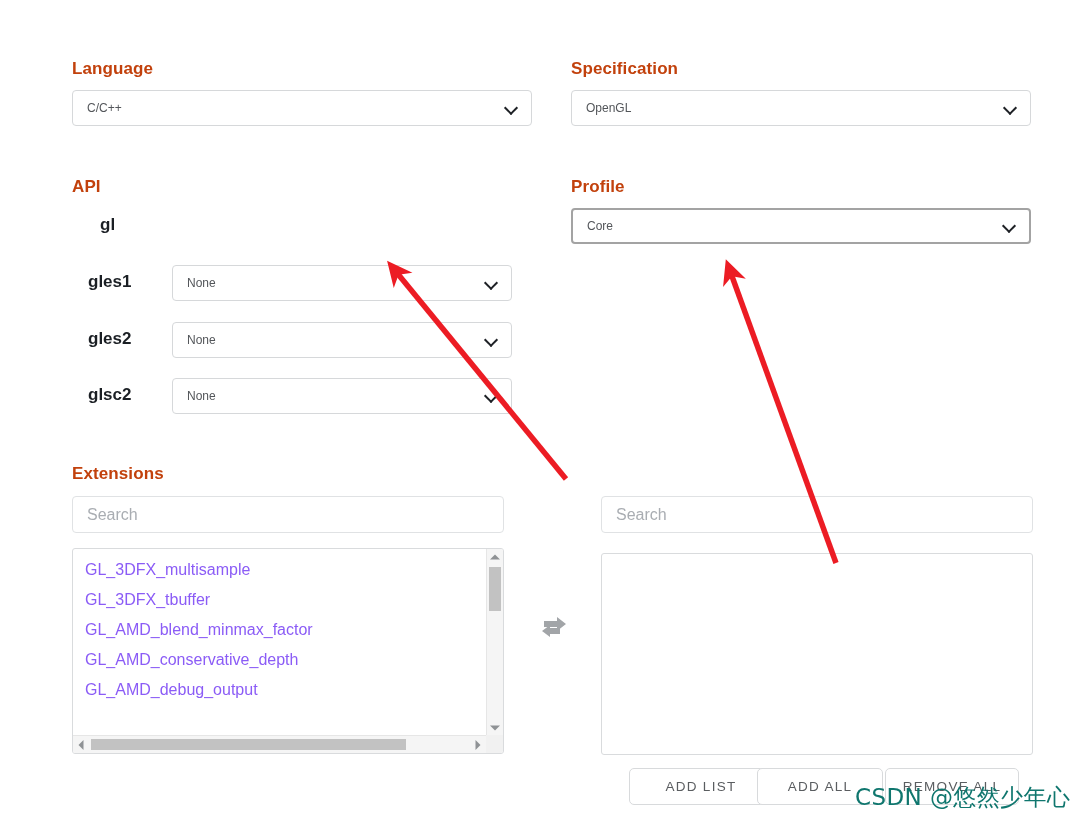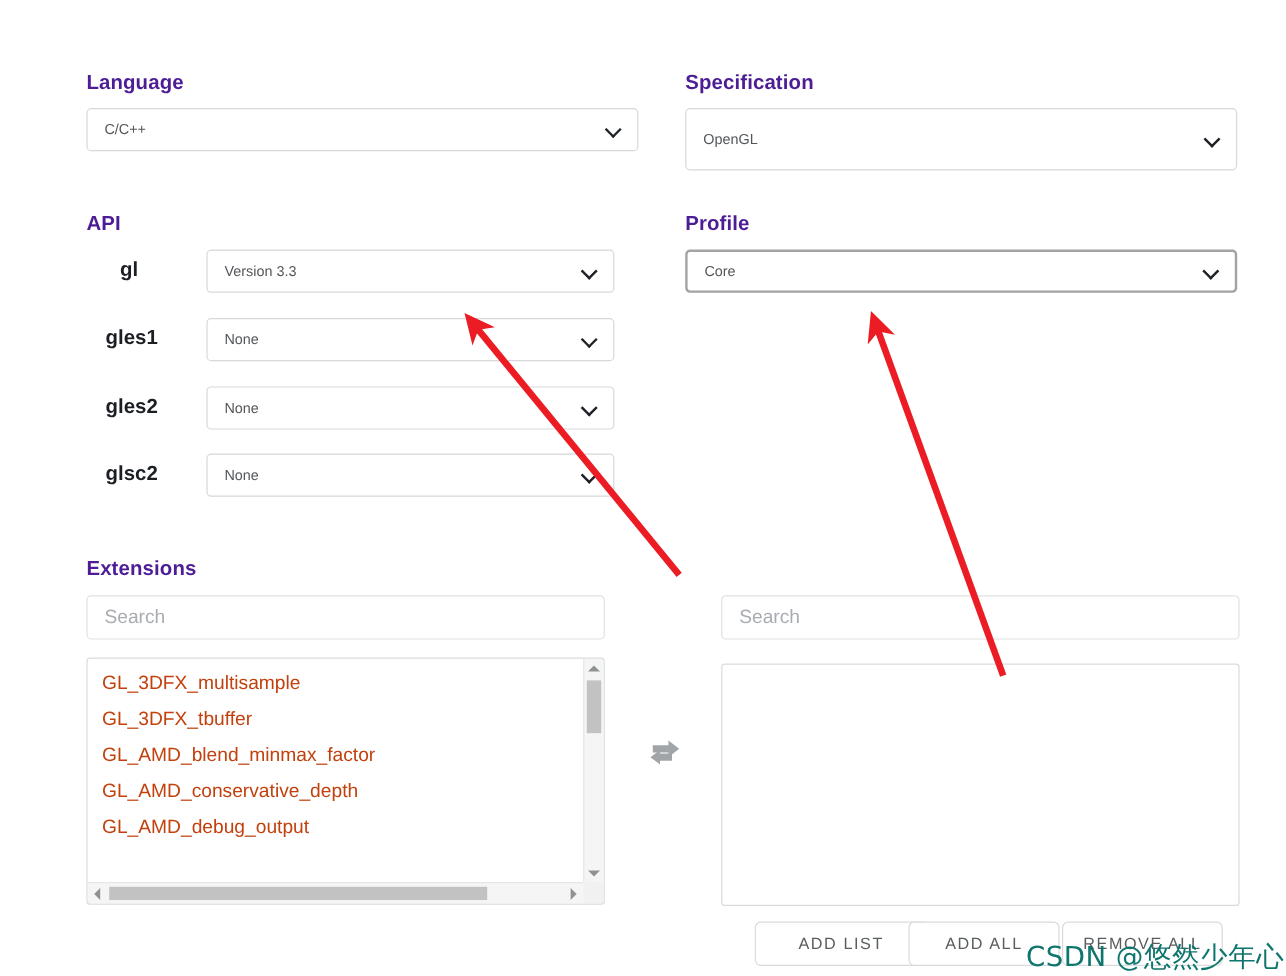--- a/index.html
+++ b/index.html
@@ -21,21 +21,21 @@
 
   .page {
     position: absolute;
     inset: 0;
   }
 
   
   .field-label {
     font-size: 17px;
     font-weight: bold;
-    color: #4c1d95;
+    color: #c2410c;
     letter-spacing: 0.1px;
   }
 
   .select-box {
     position: absolute;
     background: #ffffff;
     border: 1px solid #d6d8da;
     border-radius: 4px;
     display: flex;
     align-items: center;
@@ -108,21 +108,21 @@
     position: absolute;
     left: 0;
     top: 0;
     right: 17px;
     bottom: 18px;
     padding: 6px 0 0 12px;
     overflow: hidden;
   }
   .list-item {
     font-size: 16px;
-    color: #c2410c;
+    color: #8b5cf6;
     line-height: 30px;
     white-space: nowrap;
     cursor: pointer;
   }
 
   
   .vscroll {
     position: absolute;
     top: 0;
     right: 0;
@@ -264,24 +264,20 @@
   <div class="field-label" style="position:absolute; left:72px; top:59px;">Language</div>
 
   <div class="select-box" style="left:72px; top:90px; width:460px; height:36px;">
     <span class="sel-value">C/C++</span>
     <span class="chev"></span>
   </div>
 
   <div class="field-label" style="position:absolute; left:72px; top:177px;">API</div>
 
   <div class="api-row-label" style="left:100px; top:215px;">gl</div>
-  <div class="select-box" style="left:172px; top:208px; width:340px; height:36px;">
-    <span class="sel-value">Version 3.3</span>
-    <span class="chev"></span>
-  </div>
 
   <div class="api-row-label" style="left:88px; top:272px;">gles1</div>
   <div class="select-box" style="left:172px; top:265px; width:340px; height:36px;">
     <span class="sel-value">None</span>
     <span class="chev"></span>
   </div>
 
   <div class="api-row-label" style="left:88px; top:329px;">gles2</div>
   <div class="select-box" style="left:172px; top:322px; width:340px; height:36px;">
     <span class="sel-value">None</span>
@@ -333,21 +329,21 @@
   <div class="swap-icon" style="left:538px; top:612px; width:32px; height:28px;">
     <svg width="32" height="28" viewBox="0 0 32 28" aria-hidden="true">
       <path d="M19 5 L28 12 L19 19 L19 15 L6 15 L6 9 L19 9 Z" fill="#a2a5a8"></path>
       <path d="M13 10 L4 17 L13 24 L13 20 L26 20 L26 14 L13 14 Z" fill="#a2a5a8" opacity="0"></path>
       <path d="M12 13 L4 19 L12 25 L12 22 L22 22 L22 16 L12 16 Z" fill="#a2a5a8"></path>
     </svg>
   </div>
 
   <div class="field-label" style="position:absolute; left:571px; top:59px;">Specification</div>
 
-  <div class="select-box" style="left:571px; top:90px; width:460px; height:52px;">
+  <div class="select-box" style="left:571px; top:90px; width:460px; height:36px;">
     <span class="sel-value">OpenGL</span>
     <span class="chev"></span>
   </div>
 
   <div class="field-label" style="position:absolute; left:571px; top:177px;">Profile</div>
 
   <div class="select-box focused" style="left:571px; top:208px; width:460px; height:36px;">
     <span class="sel-value">Core</span>
     <span class="chev"></span>
   </div>

